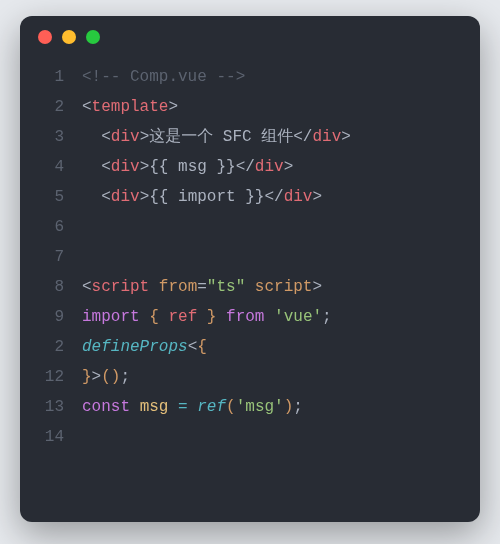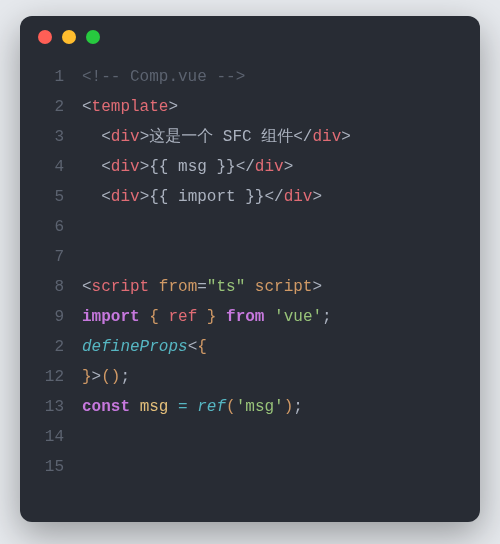--- a/index.html
+++ b/index.html
@@ -85,21 +85,21 @@
   }
   .code {
     flex: 1 1 auto;
   }
   .c-comment { color: var(--comment); }
   .c-punct { color: var(--punct); }
   .c-bracket { color: var(--bracket); }
   .c-tag { color: var(--tag); }
   .c-attr { color: var(--attr); }
   .c-string { color: var(--string); }
-  .c-keyword { color: var(--keyword); font-weight: bold; }
+  .c-keyword { color: var(--keyword); }
   .c-func { color: var(--func); font-style: italic; }
   .c-ident { color: var(--ident); }
   .c-type { color: var(--type); }
 </style>
 </head>
 <body>
 
 <div class="frame">
   <div class="window">
     <div class="titlebar">
@@ -114,16 +114,16 @@
         <div class="line"><span class="gutter">4</span><span class="code"><span>  </span><span class="c-punct">&lt;</span><span class="c-tag">div</span><span class="c-punct">&gt;</span><span class="c-punct">{{ msg }}</span><span class="c-punct">&lt;/</span><span class="c-tag">div</span><span class="c-punct">&gt;</span></span></div>
         <div class="line"><span class="gutter">5</span><span class="code"><span>  </span><span class="c-punct">&lt;</span><span class="c-tag">div</span><span class="c-punct">&gt;</span><span class="c-punct">{{ import }}</span><span class="c-punct">&lt;/</span><span class="c-tag">div</span><span class="c-punct">&gt;</span></span></div>
         <div class="line"><span class="gutter">6</span></div>
         <div class="line"><span class="gutter">7</span><span class="code"><span></span></span></div>
         <div class="line"><span class="gutter">8</span><span class="code"><span></span><span class="c-punct">&lt;</span><span class="c-tag">script</span><span class="c-punct"> </span><span class="c-attr">from</span><span class="c-punct">=</span><span class="c-string">"ts"</span><span class="c-punct"> </span><span class="c-attr">script</span><span class="c-punct">&gt;</span></span></div>
         <div class="line"><span class="gutter">9</span><span class="code"><span></span><span class="c-keyword">import</span><span class="c-punct"> </span><span class="c-bracket">{</span><span class="c-ident"> ref </span><span class="c-bracket">}</span><span class="c-punct"> </span><span class="c-keyword">from</span><span class="c-punct"> </span><span class="c-string">'vue'</span><span class="c-punct">;</span></span></div>
         <div class="line"><span class="gutter">2</span><span class="code"><span></span><span class="c-func">defineProps</span><span class="c-punct">&lt;</span><span class="c-bracket">{</span></span></div>
         <div class="line"><span class="gutter">12</span><span class="code"><span></span><span class="c-bracket">}</span><span class="c-punct">&gt;</span><span class="c-bracket">(</span><span class="c-bracket">)</span><span class="c-punct">;</span></span></div>
         <div class="line"><span class="gutter">13</span><span class="code"><span></span><span class="c-keyword">const</span><span class="c-punct"> </span><span class="c-type">msg</span><span class="c-punct"> </span><span class="c-func">=</span><span class="c-punct"> </span><span class="c-func">ref</span><span class="c-bracket">(</span><span class="c-string">'msg'</span><span class="c-bracket">)</span><span class="c-punct">;</span></span></div>
         <div class="line"><span class="gutter">14</span></div>
-        <div class="line"><span class="gutter">15</span><span class="code"><span></span></span></div>
+        <div class="line"><span class="code"><span></span></span></div>
       </div>
   </div>
 </div>
 
 </body></html>

